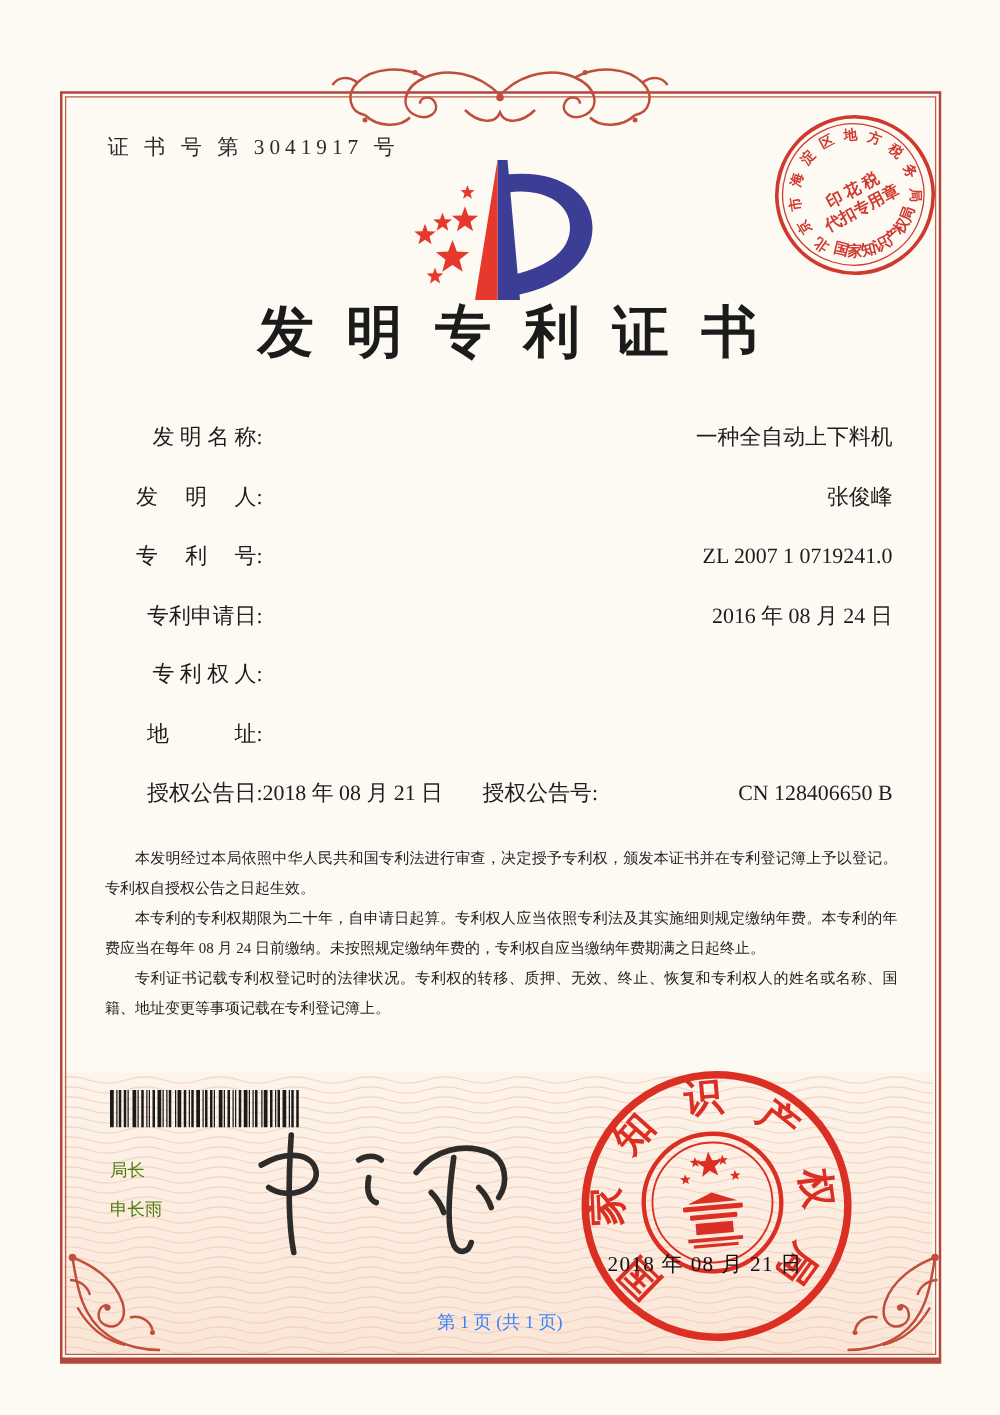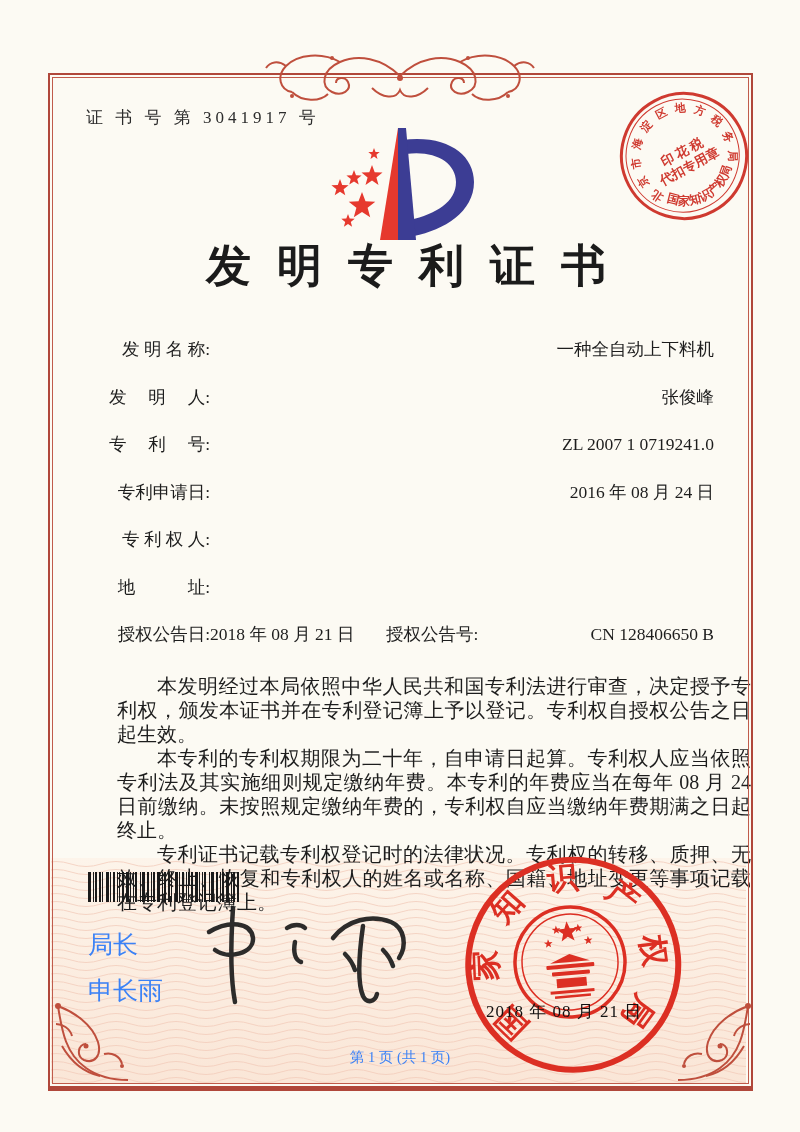--- a/index.html
+++ b/index.html
@@ -35,27 +35,27 @@
   .ring-char{position:absolute;left:50%;top:50%;font-weight:700;}
   .ring-sm{font-size:12px;}
   .ring-xs{font-size:11px;}
   .ring-lg{font-size:31px;color:#dc2f23;}
   
   .fields{position:absolute;left:86px;top:336px;width:628px;font-size:17.5px;z-index:2;}
   .field-row{display:flex;margin-bottom:21.5px;line-height:26px;text-align:right;}
   .flabel{width:124px;flex:none;}
   .fvalue{flex:1;}
   
-  .paras{position:absolute;left:84px;top:674px;width:634px;font-size:20px;line-height:24px;
-         text-align:justify;z-index:2;margin-left:33px;}
+  .paras{position:absolute;left:84px;top:674px;width:634px;font-size:12px;line-height:24px;
+         text-align:justify;z-index:2;}
   .paras p{margin:0;text-indent:2em;}
   
   .barcode{position:absolute;left:88px;top:872px;z-index:2;}
   
-  .signer{position:absolute;left:88px;top:928px;font-size:25px;z-index:2;color:#3b82f6;}
+  .signer{position:absolute;left:88px;top:928px;font-size:14px;z-index:2;color:#4d7c0f;}
   .signer div{margin-bottom:13px;}
   .signature{position:absolute;left:195px;top:898px;z-index:2;}
   
   .gov-seal{position:absolute;left:462px;top:854px;width:216px;height:216px;z-index:4;transform:rotate(-5deg);}
   .gov-seal .ring-outer{position:absolute;left:3px;top:3px;width:204px;height:204px;
         border:6px solid #dc2f23;border-radius:50%;}
   .gov-emblem{position:absolute;left:48px;top:48px;}
   .seal-date{position:absolute;left:486px;top:1000px;width:200px;font-size:17px;letter-spacing:1px;
         color:#111;z-index:5;}
   

